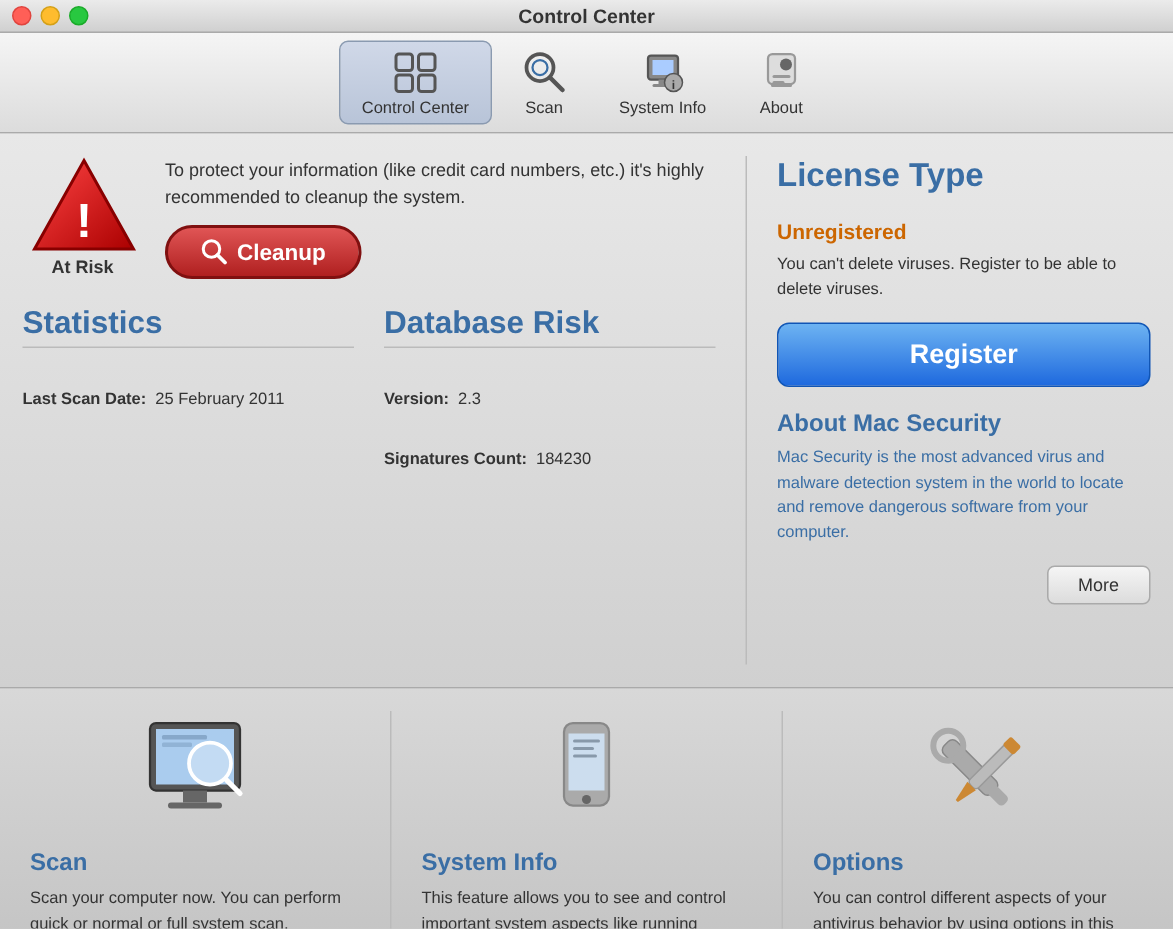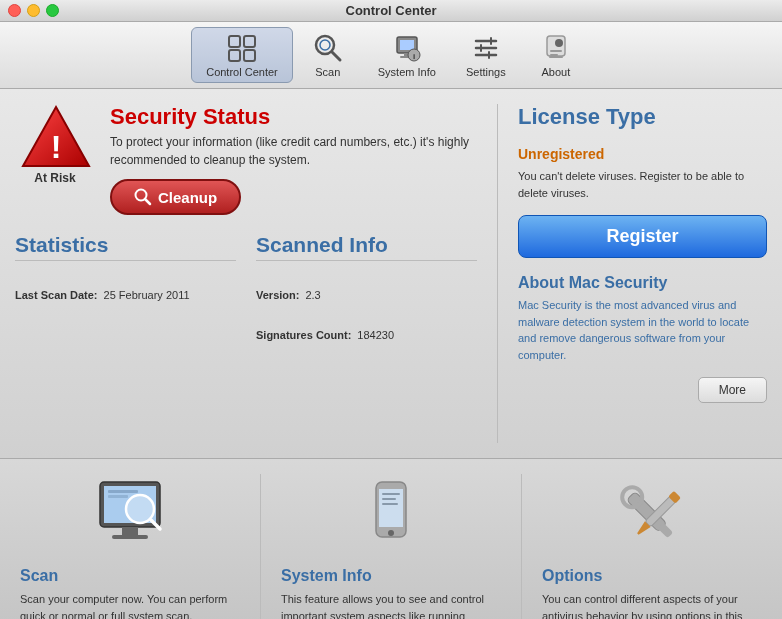--- a/index.html
+++ b/index.html
@@ -325,34 +325,20 @@
         <rect x="8" y="7" width="14" height="10" fill="#aaccff"></rect>
         <rect x="12" y="20" width="6" height="3" fill="#888"></rect>
         <rect x="8" y="23" width="14" height="2" rx="1" fill="#888"></rect>
         <circle cx="22" cy="22" r="6" fill="#aaa" stroke="#555" stroke-width="1"></circle>
         <text x="22" y="26" text-anchor="middle" font-size="8" fill="#333" font-weight="bold">i</text>
       </svg>
     </div>
     <span class="toolbar-label">System Info</span>
   </div>
 
-  <div class="toolbar-item">
-    <div class="toolbar-icon">
-      <svg width="30" height="30" viewBox="0 0 30 30">
-        <line x1="5" y1="8" x2="25" y2="8" stroke="#555" stroke-width="2.5" stroke-linecap="round"></line>
-        <line x1="5" y1="15" x2="25" y2="15" stroke="#555" stroke-width="2.5" stroke-linecap="round"></line>
-        <line x1="5" y1="22" x2="25" y2="22" stroke="#555" stroke-width="2.5" stroke-linecap="round"></line>
-
-        <line x1="20" y1="5" x2="20" y2="11" stroke="#555" stroke-width="2" stroke-linecap="round"></line>
-        <line x1="10" y1="12" x2="10" y2="18" stroke="#555" stroke-width="2" stroke-linecap="round"></line>
-        <line x1="18" y1="19" x2="18" y2="25" stroke="#555" stroke-width="2" stroke-linecap="round"></line>
-      </svg>
-    </div>
-    <span class="toolbar-label">Settings</span>
-  </div>
 
   <div class="toolbar-item">
     <div class="toolbar-icon">
       <svg width="30" height="30" viewBox="0 0 30 30">
 
         <rect x="6" y="3" width="18" height="20" rx="3" fill="#ddd" stroke="#999" stroke-width="1.5"></rect>
         <circle cx="18" cy="10" r="4" fill="#666"></circle>
         <rect x="9" y="17" width="12" height="2" rx="1" fill="#999"></rect>
         <rect x="9" y="21" width="8" height="2" rx="1" fill="#999"></rect>
         <rect x="8" y="23" width="14" height="2" rx="1" fill="#999"></rect>
@@ -377,21 +363,20 @@
               </linearGradient>
             </defs>
             <polygon points="36,3 69,62 3,62" fill="url(#triGrad)" stroke="#880000" stroke-width="2"></polygon>
             <text x="36" y="54" text-anchor="middle" font-size="32" font-weight="bold" fill="white">!</text>
           </svg>
         </div>
         <span class="at-risk-label">At Risk</span>
       </div>
 
       <div class="security-text">
-        <h2>Security Status</h2>
         <p>To protect your information (like credit card numbers, etc.) it's highly recommended to cleanup the system.</p>
         <button class="cleanup-btn">
           <svg width="18" height="18" viewBox="0 0 18 18">
             <circle cx="7" cy="7" r="5.5" fill="none" stroke="white" stroke-width="2"></circle>
             <line x1="11" y1="11" x2="16" y2="16" stroke="white" stroke-width="2.5" stroke-linecap="round"></line>
           </svg>
           <span>Cleanup</span>
         </button>
       </div>
     </div>
@@ -400,21 +385,21 @@
 
       <div class="stats-section">
         <h3>Statistics</h3>
         <div class="stat-row">
           <span class="stat-label">Last Scan Date:</span>
           <span class="stat-value">25 February 2011</span>
         </div>
       </div>
 
       <div class="db-section">
-        <h3>Scanned Info</h3>
+        <h3>Database Risk</h3>
         <div class="stat-row">
           <span class="stat-label">Version:</span>
           <span class="stat-value">2.3</span>
         </div>
         <div class="stat-row">
           <span class="stat-label">Signatures Count:</span>
           <span class="stat-value">184230</span>
         </div>
       </div>
 

